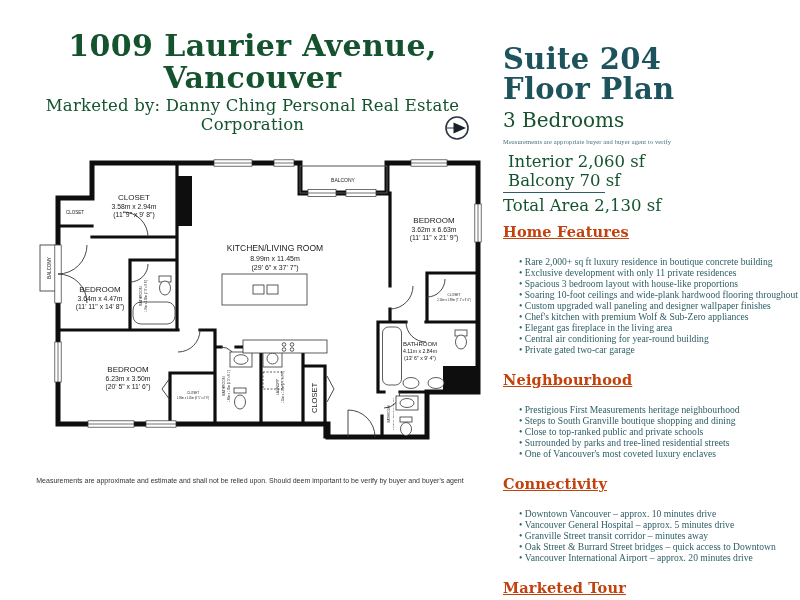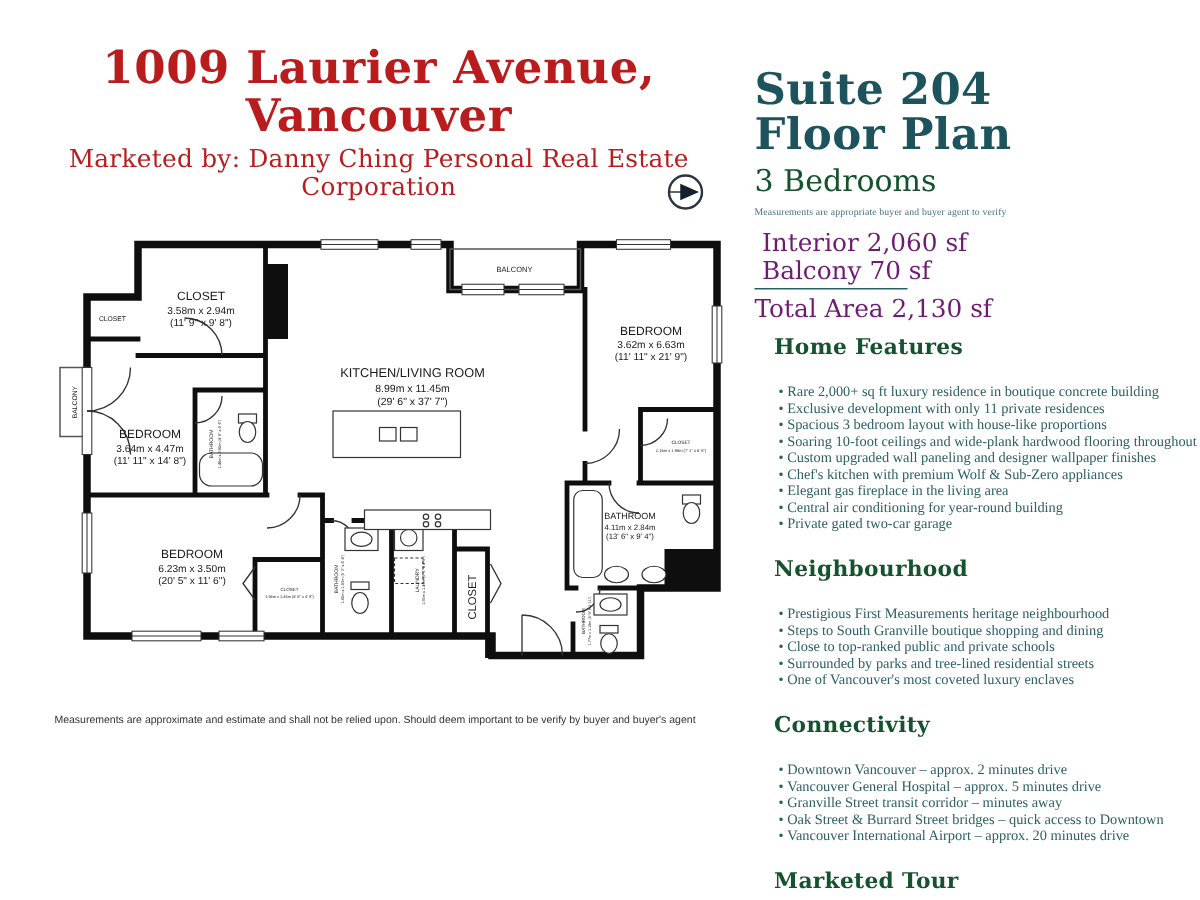--- a/index.html
+++ b/index.html
@@ -1,32 +1,32 @@
 <!DOCTYPE html>
 <html><head>
 <meta charset="utf-8">
 <style>
   html,body{margin:0;padding:0;}
   body{
     width:800px;height:600px;background:#ffffff;position:relative;overflow:hidden;
     font-family:"DejaVu Serif",serif;color:#24565e;
   }
   
-  .header{position:absolute;left:0;top:30px;width:505px;text-align:center;color:#b91c1c;}
+  .header{position:absolute;left:0;top:30px;width:505px;text-align:center;color:#14532d;}
   .header .title{font-size:30px;font-weight:600;letter-spacing:.4px;line-height:32px;}
   .header .subtitle{font-size:16.5px;font-weight:500;margin-top:2px;letter-spacing:.2px;}
   
   .right{position:absolute;left:503px;top:44px;width:294px;color:#24565e;}
   .suite-line{font-size:29px;font-weight:600;line-height:30px;letter-spacing:.3px;color:#1d535d;}
   .bedrooms{font-size:20px;font-weight:500;margin-top:4px;color:#14532d;}
   .note{font-size:6.5px;margin-top:6px;color:#46707a;font-family:"Liberation Serif",serif;letter-spacing:.1px;}
-  .areas{margin-top:7px;font-size:16.5px;line-height:19px;color:#701a75;}
+  .areas{margin-top:7px;font-size:16.5px;line-height:19px;color:#14532d;}
   .areas .ind{padding-left:5px;}
   .areas .rule{width:102px;border-bottom:1.3px solid #2c5f63;margin:2px 0 3px 0;}
-  .sec-h{font-size:14.5px;font-weight:700;margin:8px 0 3px 13px;color:#14532d;letter-spacing:.2px;}
+  .sec-h{font-size:14.5px;font-weight:700;margin:8px 0 3px 0;color:#c2410c;letter-spacing:.2px;text-decoration:underline;}
   ul.blist{list-style:none;margin:16px;padding:0;font-family:Liberation Serif, serif;
     font-size:9.6px;line-height:11px;white-space:nowrap;color:#2d5f66;}
   ul.blist li::before{content:"\2022\00a0";}
   .vt-qr{margin-top:4px;}
   
   .floorplan{position:absolute;left:28px;top:146px;width:465px;height:330px;}
   .compass{position:absolute;left:441px;top:112px;width:32px;height:32px;}
   .disclaimer{position:absolute;left:30px;top:477px;width:440px;text-align:center;
     font-family:"Liberation Sans",sans-serif;font-size:7px;color:#333;}
   svg text{font-family:"Liberation Sans",sans-serif;}
@@ -228,21 +228,21 @@
       <li>Steps to South Granville boutique shopping and dining</li>
       <li>Close to top-ranked public and private schools</li>
       <li>Surrounded by parks and tree-lined residential streets</li>
       <li>One of Vancouver's most coveted luxury enclaves</li>
     </ul>
   </div>
 
   <div>
     <div class="sec-h">Connectivity</div>
     <ul class="blist">
-      <li>Downtown Vancouver – approx. 2 minutes drive</li>
+      <li>Downtown Vancouver – approx. 10 minutes drive</li>
       <li>Vancouver General Hospital – approx. 5 minutes drive</li>
       <li>Granville Street transit corridor – minutes away</li>
       <li>Oak Street &amp; Burrard Street bridges – quick access to Downtown</li>
       <li>Vancouver International Airport – approx. 20 minutes drive</li>
     </ul>
   </div>
 
   <div>
     <div class="sec-h">Marketed Tour</div>
     <svg class="vt-qr" width="50" height="50" viewBox="0 0 29 29">

